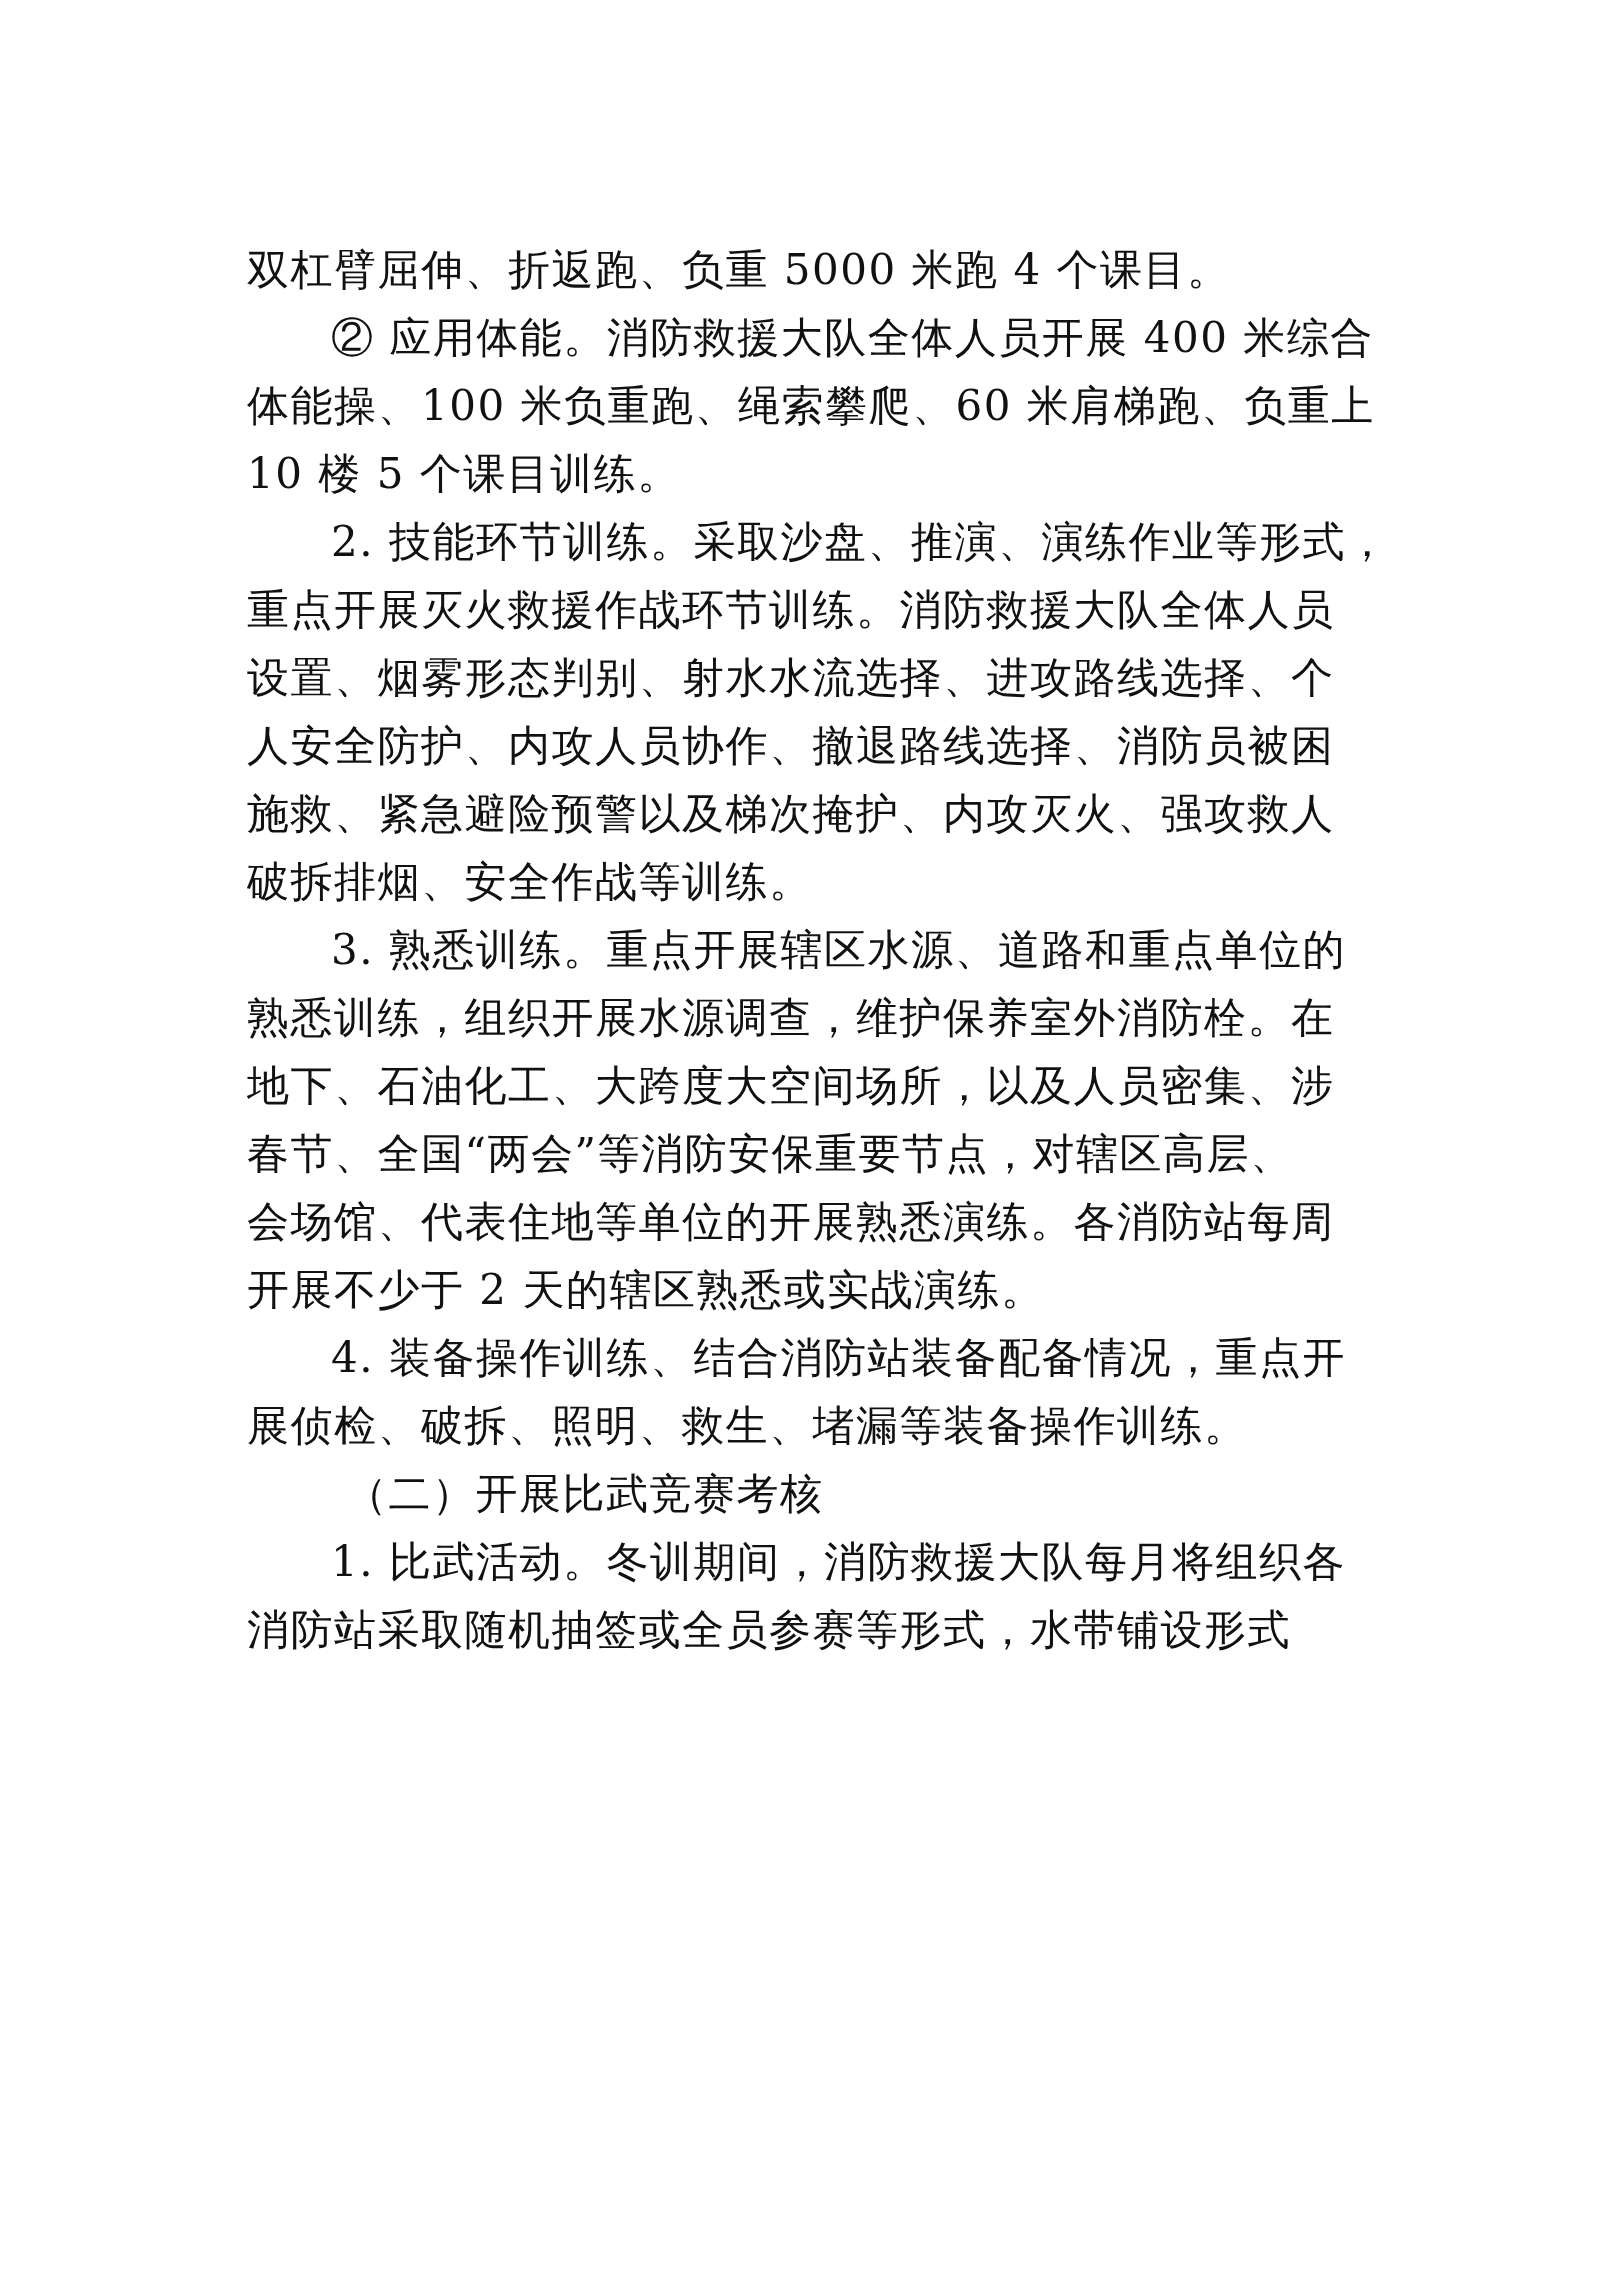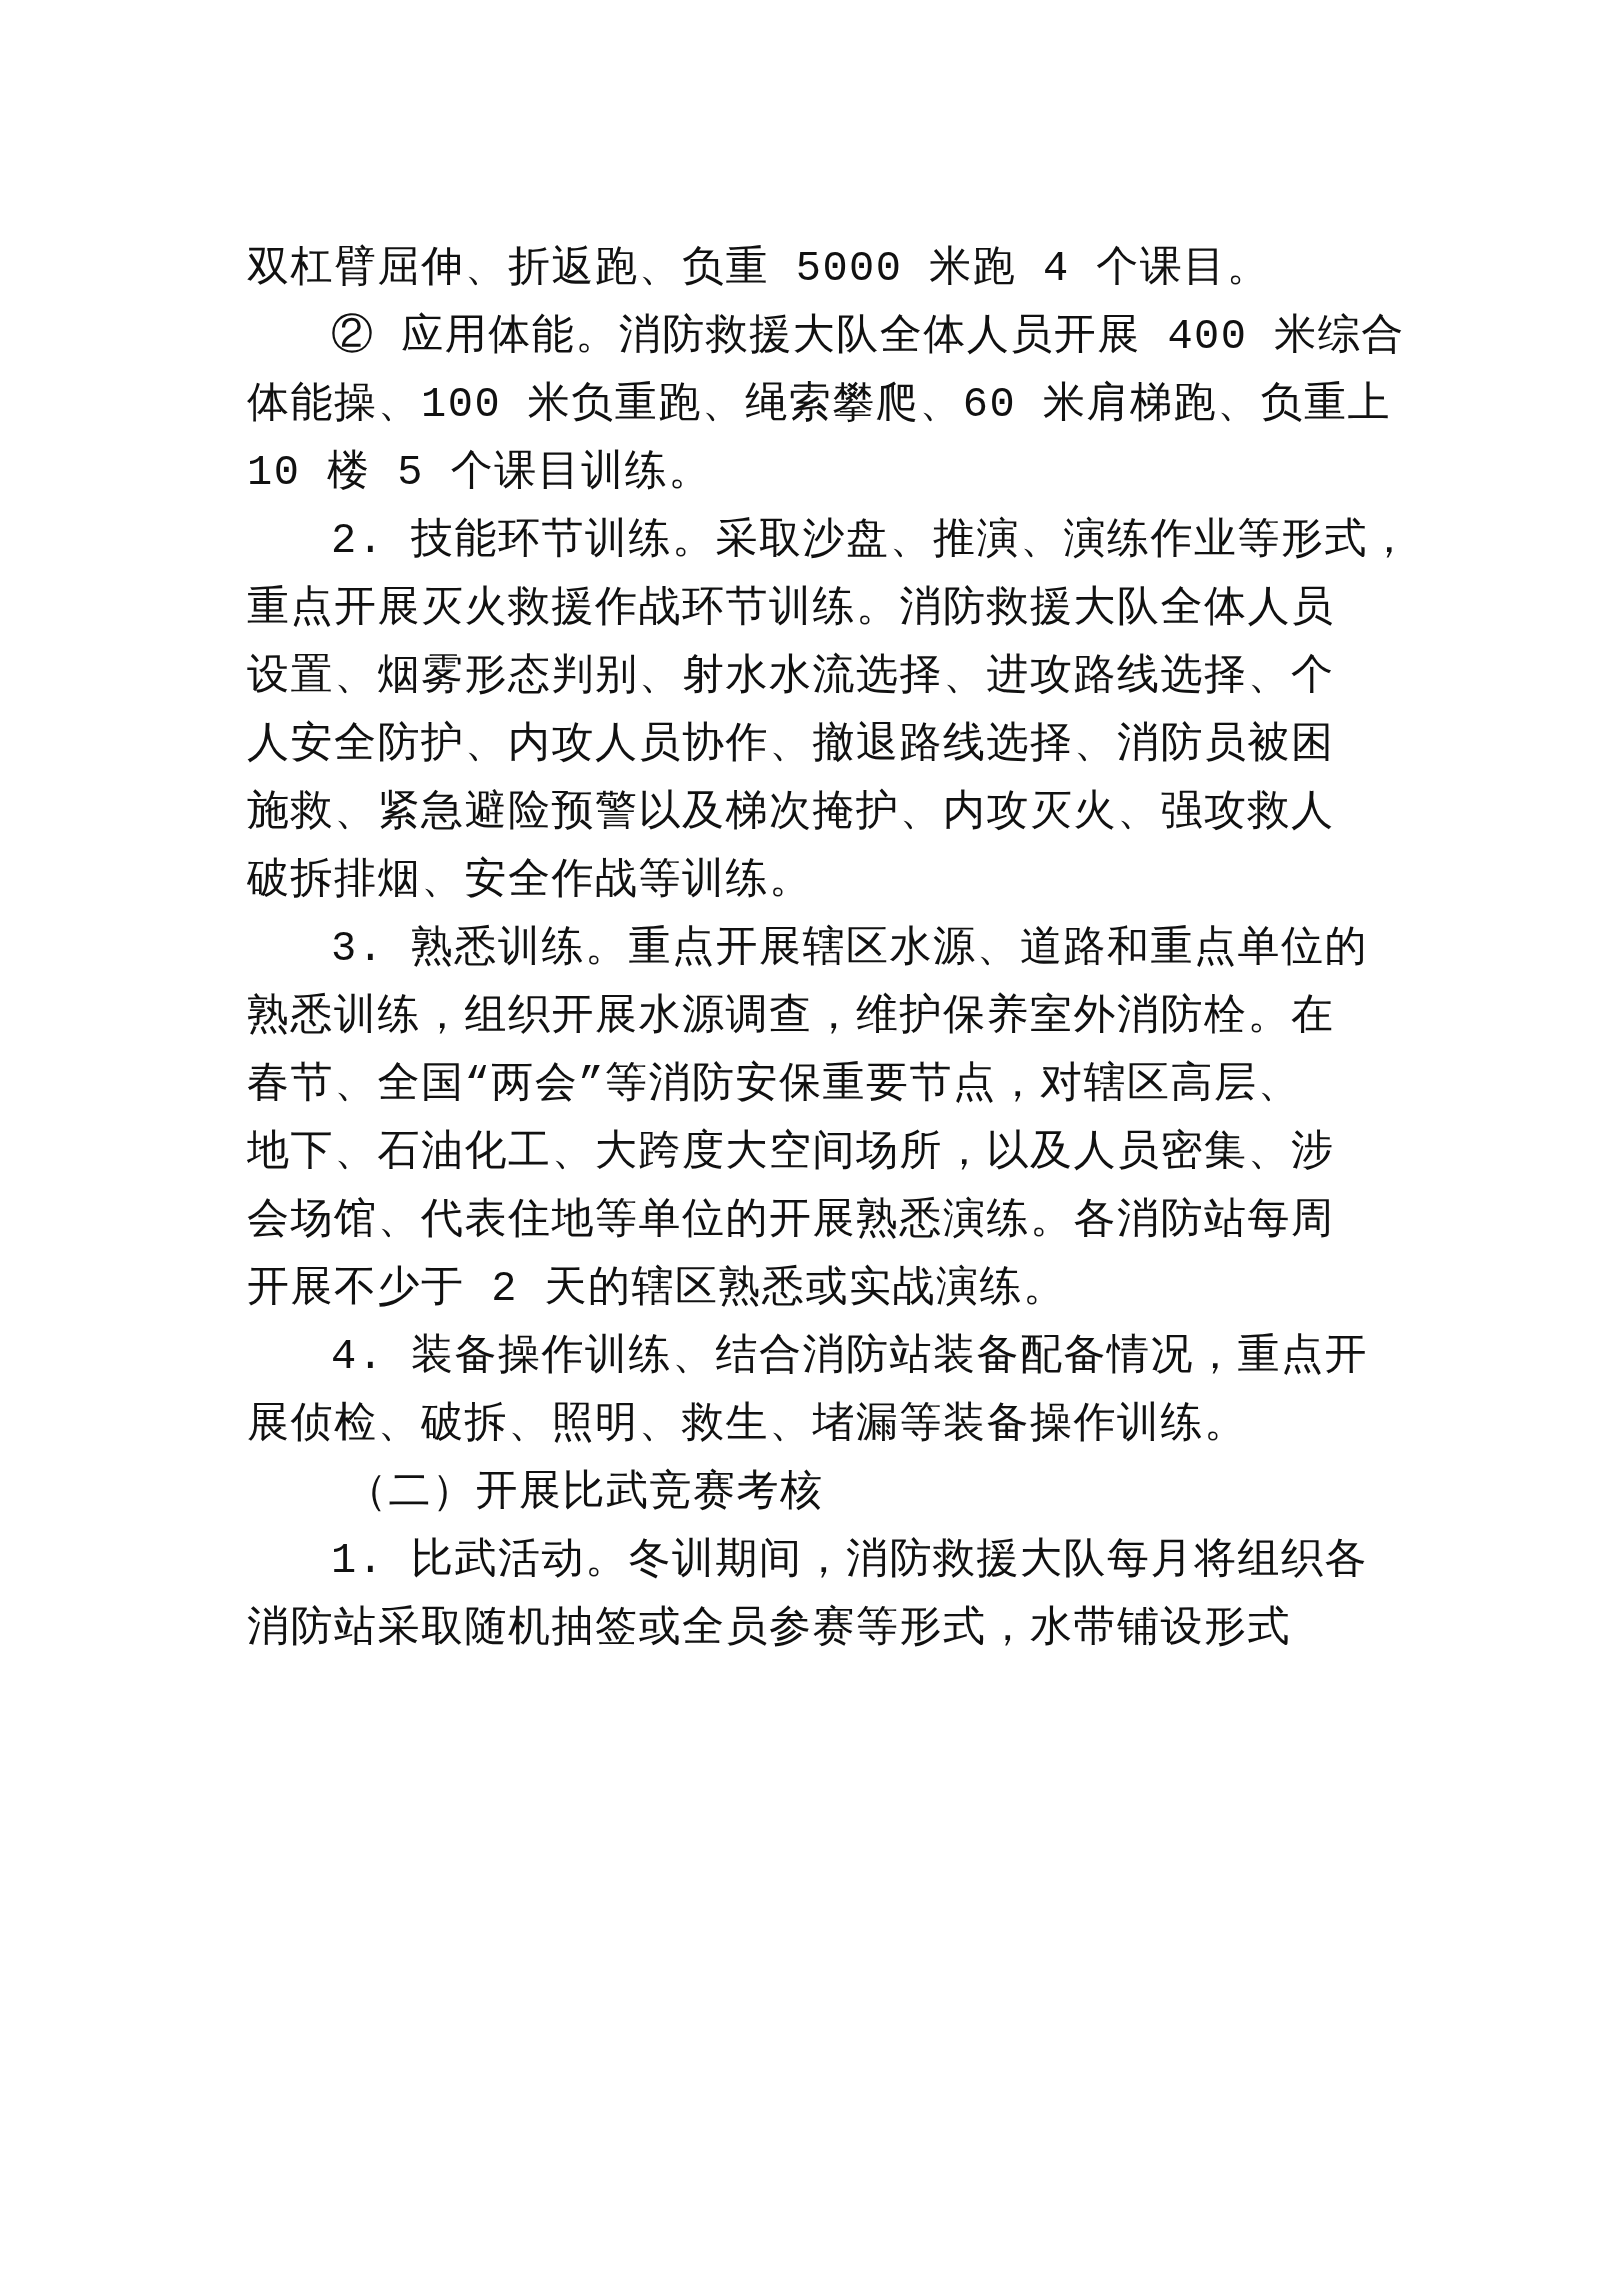--- a/index.html
+++ b/index.html
@@ -20,21 +20,20 @@
       left: 247px;
       top: 240px;
       width: 1137px;
     }
     .line {
       height: 68px;
       line-height: 59px;
       font-size: 42px;
       white-space: nowrap;
       letter-spacing: 1.5px;
-      font-family: Liberation Mono, monospace;
     }
     .indent { padding-left: 84px; }
     .heading-indent { padding-left: 98px; }
   </style>
 </head>
 <body>
 
 <div class="page">
 
   <div>
@@ -52,22 +51,22 @@
     <div class="line">重点开展灭火救援作战环节训练。消防救援大队全体人员</div>
     <div class="line">设置、烟雾形态判别、射水水流选择、进攻路线选择、个</div>
     <div class="line">人安全防护、内攻人员协作、撤退路线选择、消防员被困</div>
     <div class="line">施救、紧急避险预警以及梯次掩护、内攻灭火、强攻救人</div>
     <div class="line">破拆排烟、安全作战等训练。</div>
   </div>
 
   <div>
     <div class="line indent">3. 熟悉训练。重点开展辖区水源、道路和重点单位的</div>
     <div class="line">熟悉训练，组织开展水源调查，维护保养室外消防栓。在</div>
+    <div class="line">地下、石油化工、大跨度大空间场所，以及人员密集、涉</div>
     <div class="line">春节、全国“两会”等消防安保重要节点，对辖区高层、</div>
-    <div class="line">地下、石油化工、大跨度大空间场所，以及人员密集、涉</div>
     <div class="line">会场馆、代表住地等单位的开展熟悉演练。各消防站每周</div>
     <div class="line">开展不少于 2 天的辖区熟悉或实战演练。</div>
   </div>
 
   <div>
     <div class="line indent">4. 装备操作训练、结合消防站装备配备情况，重点开</div>
     <div class="line">展侦检、破拆、照明、救生、堵漏等装备操作训练。</div>
   </div>
 
   <div>

